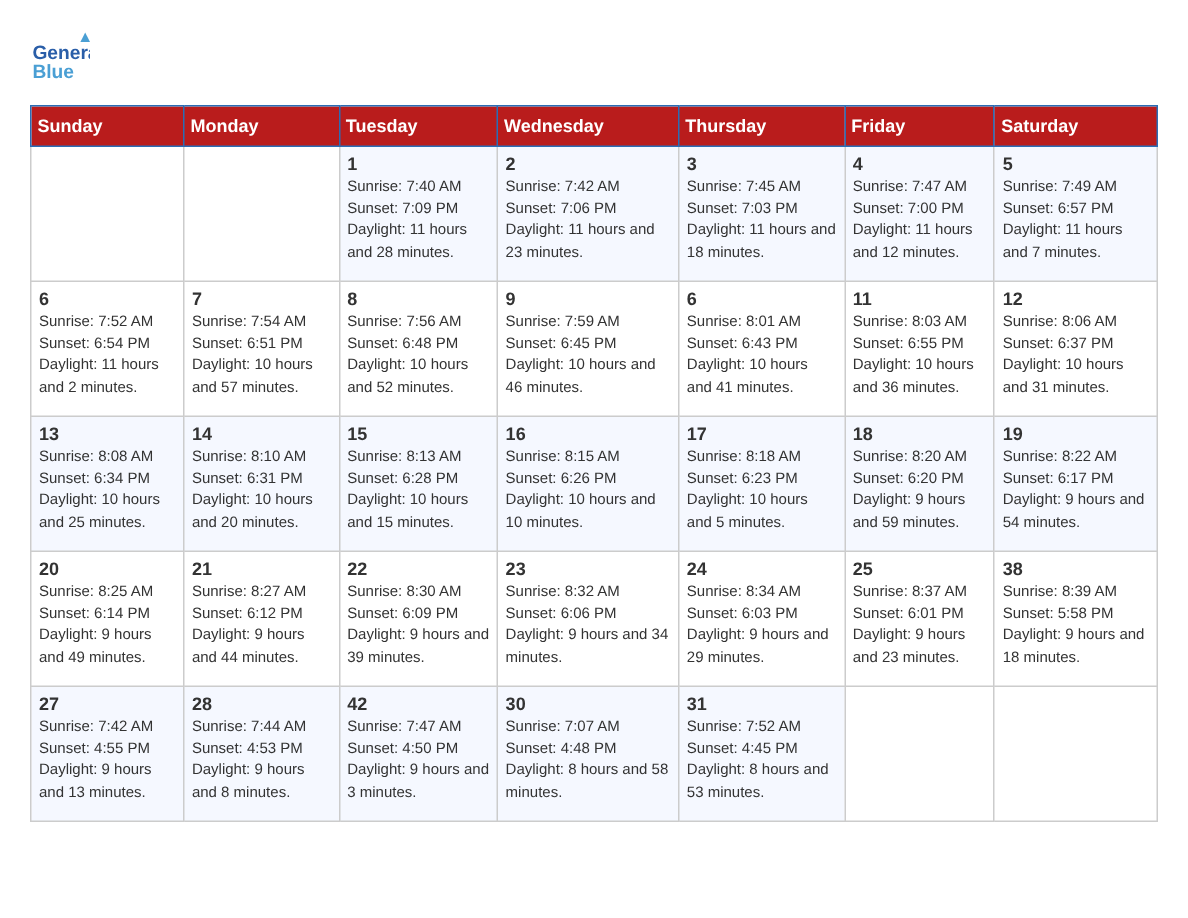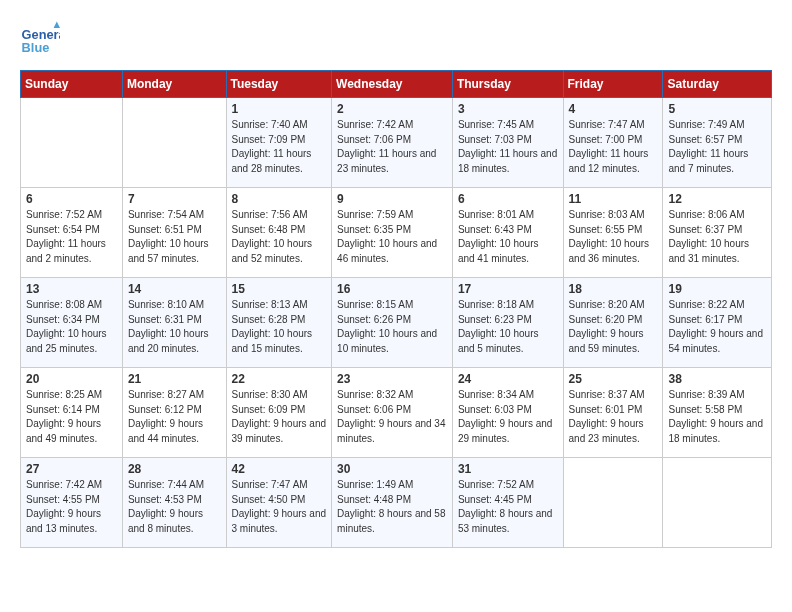--- a/index.html
+++ b/index.html
@@ -159,21 +159,21 @@
         </td>
         <td>
           <span class="day-num">8</span>
           <div class="day-detail">Sunrise: 7:56 AM
 Sunset: 6:48 PM
 Daylight: 10 hours and 52 minutes.</div>
         </td>
         <td>
           <span class="day-num">9</span>
           <div class="day-detail">Sunrise: 7:59 AM
-Sunset: 6:35 PM
+Sunset: 6:45 PM
 Daylight: 10 hours and 46 minutes.</div>
         </td>
         <td>
           <span class="day-num">6</span>
           <div class="day-detail">Sunrise: 8:01 AM
 Sunset: 6:43 PM
 Daylight: 10 hours and 41 minutes.</div>
         </td>
         <td>
           <span class="day-num">11</span>
@@ -290,21 +290,21 @@
 Daylight: 9 hours and 8 minutes.</div>
         </td>
         <td>
           <span class="day-num">42</span>
           <div class="day-detail">Sunrise: 7:47 AM
 Sunset: 4:50 PM
 Daylight: 9 hours and 3 minutes.</div>
         </td>
         <td>
           <span class="day-num">30</span>
-          <div class="day-detail">Sunrise: 1:49 AM
+          <div class="day-detail">Sunrise: 7:07 AM
 Sunset: 4:48 PM
 Daylight: 8 hours and 58 minutes.</div>
         </td>
         <td>
           <span class="day-num">31</span>
           <div class="day-detail">Sunrise: 7:52 AM
 Sunset: 4:45 PM
 Daylight: 8 hours and 53 minutes.</div>
         </td>
         <td class="empty"></td>

